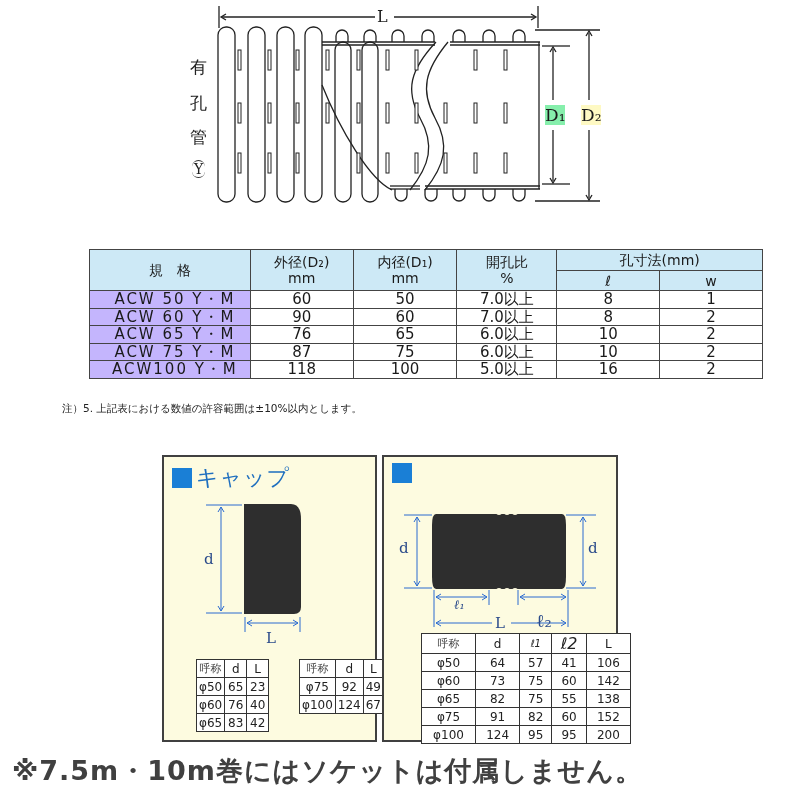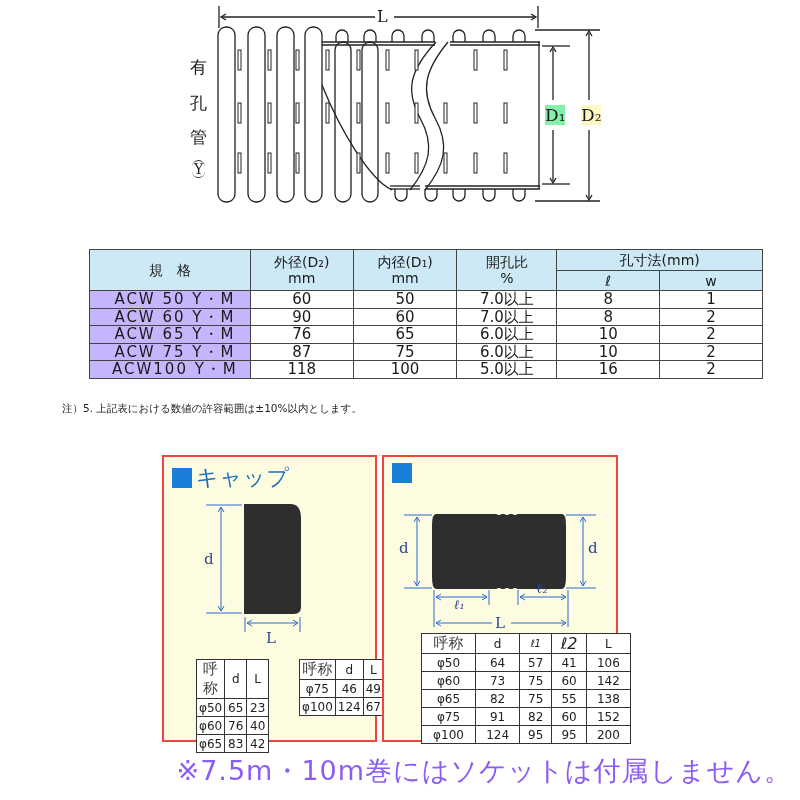--- a/index.html
+++ b/index.html
@@ -11,33 +11,33 @@
   
   table { border-collapse: collapse; margin-left: 27px; }
   #spec { position: absolute; left: 62px; top: 249px; width: 674px; font-size: 15px; }
   #spec td, #spec th { border: 1px solid #444; text-align: center; font-weight: normal; line-height: 16px; }
   #spec th { background: #cde9f6; font-size: 14px; }
   #spec td.model { background: #c4b5fd; text-align: center; padding-left: 10px; letter-spacing: 2px; font-size: 15px; }
   #spec tr.r td { height: 17.5px; }
   #spec-note { position: absolute; left: 62px; top: 402px; font-size: 10.5px; color: #222; }
 
   
-  .panel { position: absolute; background: #fdfbe0; border: 2px solid #ef4444; }
+  .panel { position: absolute; background: #fdfbe0; border: 2px solid #404040; }
   #cap-panel { left: 162px; top: 455px; width: 215px; height: 287px; }
   #sock-panel { left: 382px; top: 455px; width: 236px; height: 287px; }
   .panel-title { position: absolute; left: 8px; top: 6px; font-size: 22px; color: #1f6fbf; display: flex; align-items: center; letter-spacing: 1px; }
   .sq { display: inline-block; width: 20px; height: 20px; background: #1a7fd6; margin-right: 4px; }
 
   .small-tbl { position: absolute; font-size: 12px; background: #fff; }
   .small-tbl td { border: 1px solid #333; text-align: center; height: 18px; padding: 0 2px; color: #222; }
-  .small-tbl td.hd { font-size: 15px; color: #444; }
+  .small-tbl td.hd { font-size: 11px; color: #444; }
   .dimtxt { position: absolute; font-family: "DejaVu Serif", serif; color: #2a4a8a; font-size: 15px; }
 
   
-  #footer { position: absolute; left: 12px; top: 753px; width: 780px; font-size: 27px; font-weight: normal; color: #8b5cf6; letter-spacing: 1px; white-space: nowrap; text-align: right; }
+  #footer { position: absolute; left: 12px; top: 753px; width: 780px; font-size: 27px; font-weight: bold; color: #404040; letter-spacing: 1px; white-space: nowrap; }
 </style>
 </head>
 <body>
 
 <div>
   <span class="vlabel" style="top:56px">有</span>
   <span class="vlabel" style="top:92px">孔</span>
   <span class="vlabel" style="top:126px">管</span>
   <span class="vlabel" style="top:160px; left:192px; font-size:14px; border-radius:8px; border-top:1px solid #333; border-bottom:1px solid #333; padding:0 2px;">Y</span>
 
@@ -250,21 +250,21 @@
     </table>
   <table class="small-tbl" style="left:108px;top:202px">
     <tbody>
         <tr>
           <td class="hd" style="width:30px">呼称</td>
           <td style="width:26px">d</td>
           <td style="width:24px">L</td>
         </tr>
     <tr>
           <td>φ75</td>
-          <td>46</td>
+          <td>92</td>
           <td>49</td>
         </tr>
     <tr>
           <td>φ100</td>
           <td>124</td>
           <td>67</td>
         </tr>
   </tbody>
     </table>
 </div>
@@ -306,21 +306,21 @@
         <path d="M98 137 L103 140 L98 143"></path>
       <path d="M141 137 L136 140 L141 143"></path>
         <path d="M177 137 L182 140 L177 143"></path>
       <path d="M57 163 L52 166 L57 169"></path>
         <path d="M177 163 L182 166 L177 169"></path>
     </g>
   </svg>
   <span class="dimtxt" style="left:15px;top:82px">d</span>
   <span class="dimtxt" style="left:204px;top:82px">d</span>
   <span class="dimtxt" style="left:70px;top:140px;font-style:italic;font-size:13px">ℓ₁</span>
-  <span class="dimtxt" style="left:152px;top:124px;font-size:13px">ℓ₂</span>
+  <span class="dimtxt" style="left:152px;top:153px;font-size:18px">ℓ₂</span>
   <span class="dimtxt" style="left:111px;top:157px">L</span>
 
   <table class="small-tbl" style="left:10px;top:176px;width:210px">
     <tbody>
         <tr>
           <td class="hd" style="width:54px">呼称</td>
           <td>d</td>
           <td style="font-style:italic;font-size:10px">ℓ1</td>
           <td style="font-style:italic;font-size:16px">ℓ2</td>
           <td>L</td>

